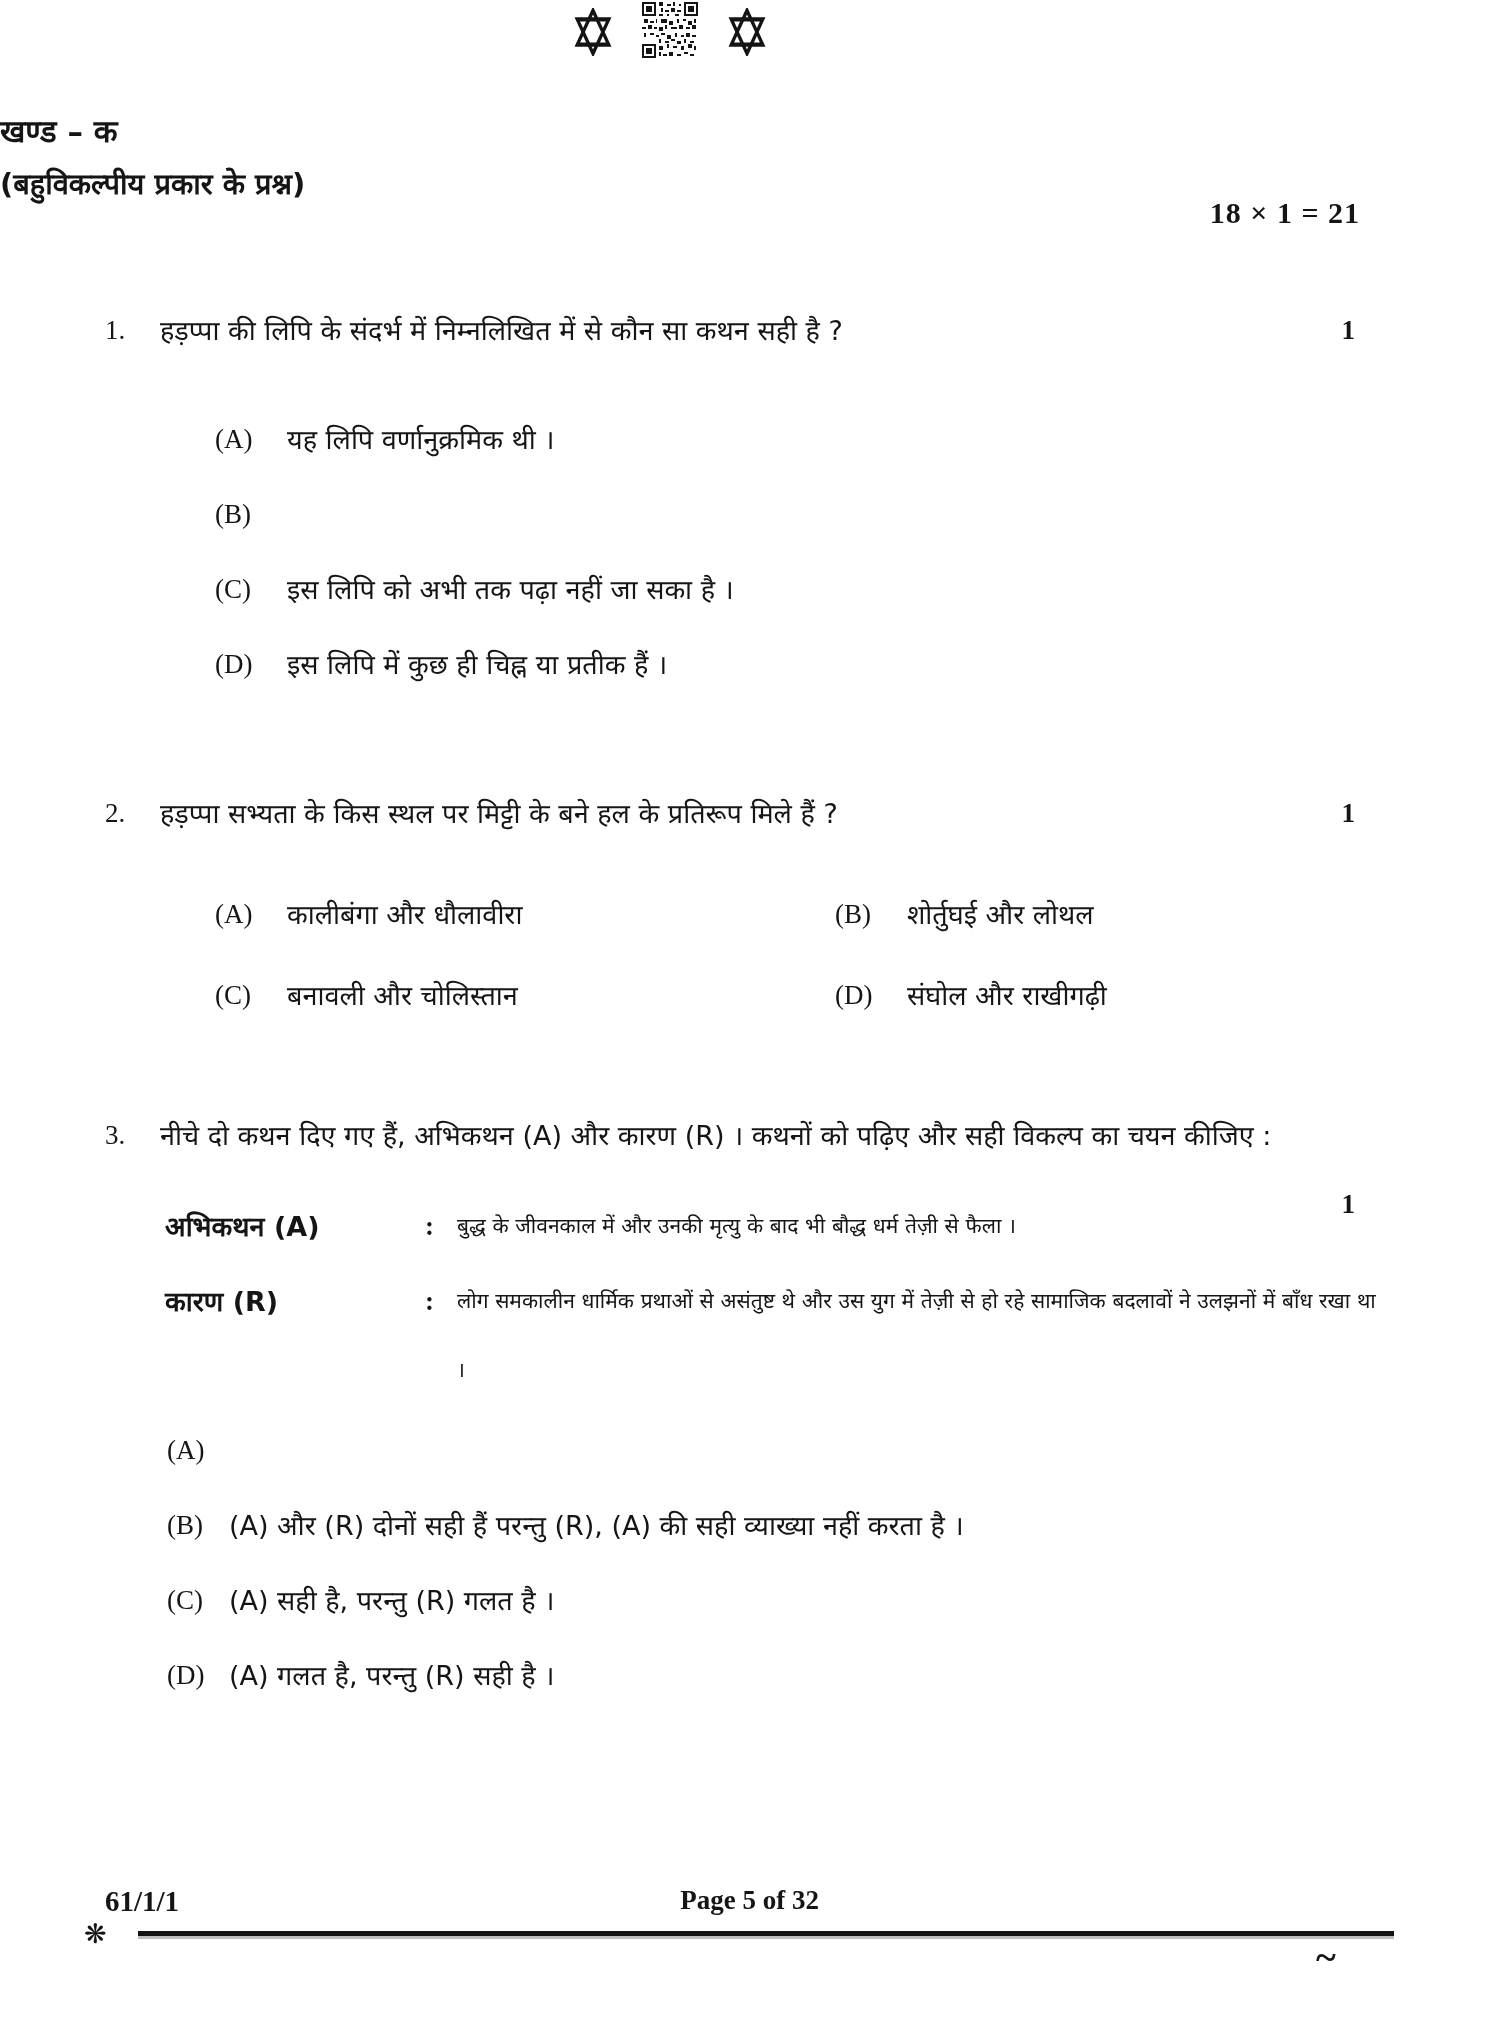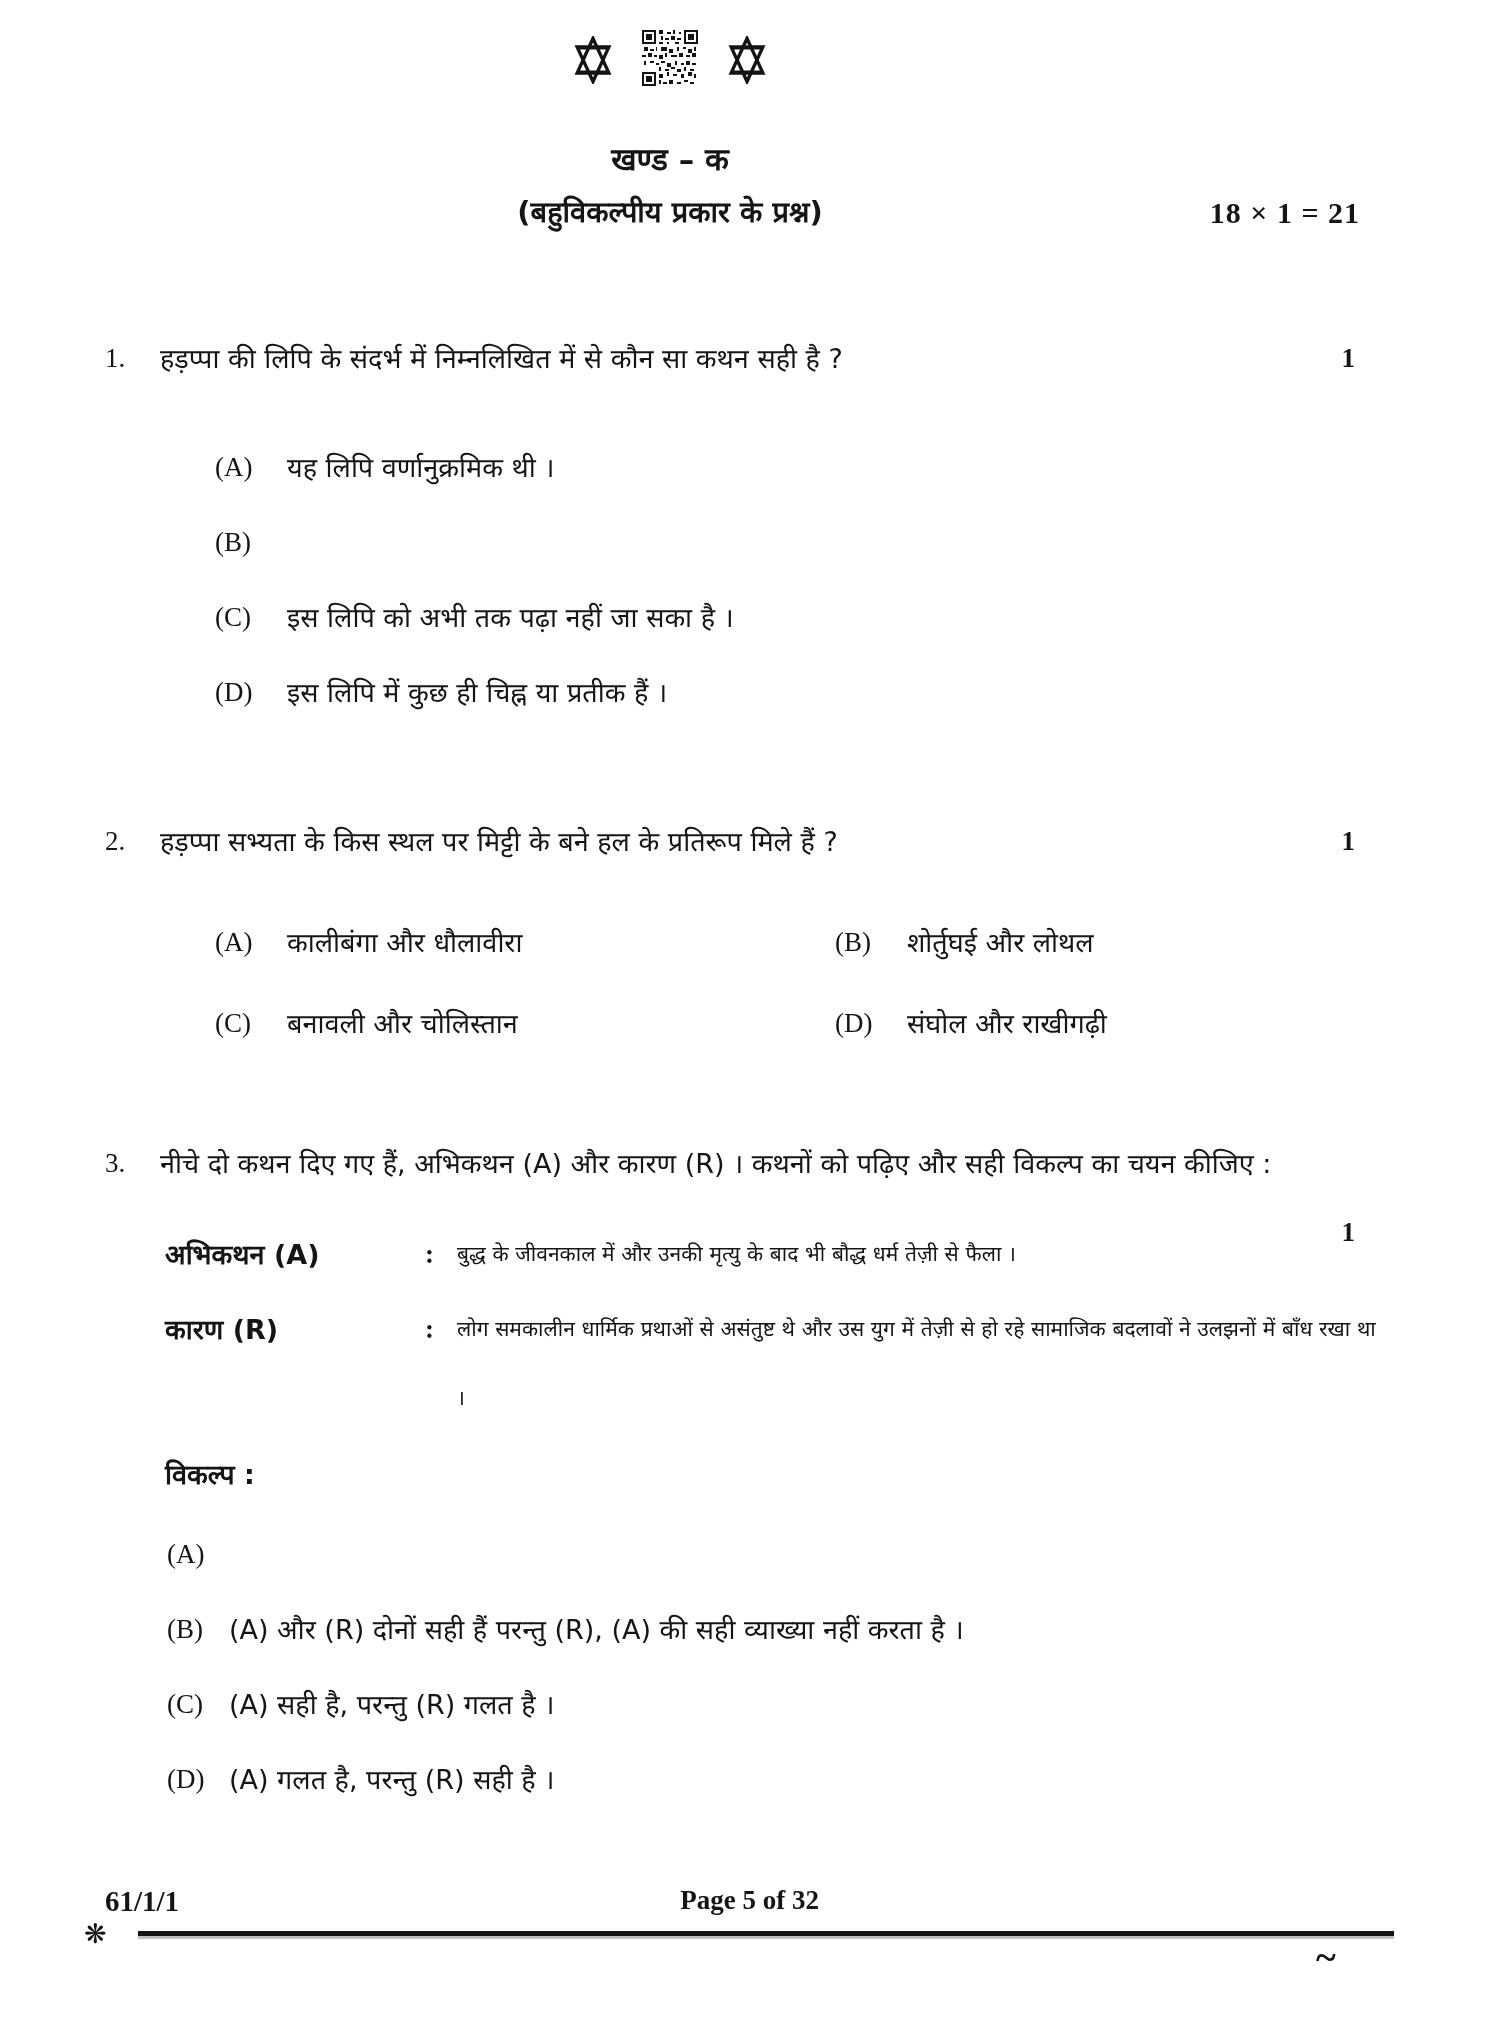--- a/index.html
+++ b/index.html
@@ -6,21 +6,21 @@
   .page{
     position:relative;
     width:1505px;height:2034px;
     margin:0 auto;
     background:#ffffff;
     color:#151515;
     font-family:"Liberation Serif","DejaVu Serif","DejaVu Sans",serif;
     overflow:hidden;
   }
   
-  .header{width:1340px;padding-top:28px;text-align:center;}
+  .header{width:1340px;}
   .qr-row{display:flex;justify-content:center;align-items:center;gap:30px;height:64px;}
   .star{display:inline-block;width:38px;height:48px;}
   .qr{display:inline-block;}
   .section-title{
     margin:46px 0 0 0;
     font-size:31px;font-weight:bold;line-height:42px;
     font-family:"DejaVu Sans","Liberation Serif",sans-serif;
   }
   .subtitle{
     margin:10px 0 0 0;
@@ -260,21 +260,20 @@
         <span class="ar-colon">:</span>
         <p class="ar-text">बुद्ध के जीवनकाल में और उनकी मृत्यु के बाद भी बौद्ध धर्म तेज़ी से फैला ।</p>
       </div>
       <div class="ar-row reason">
         <span class="ar-label">कारण (R)</span>
         <span class="ar-colon">:</span>
         <p class="ar-text">लोग समकालीन धार्मिक प्रथाओं से असंतुष्ट थे और उस युग में तेज़ी से हो रहे सामाजिक बदलावों ने उलझनों में बाँध रखा था ।</p>
       </div>
     </div>
 
-    <p class="opts-heading">विकल्प :</p>
 
     <div class="opts q3-opts">
       <div class="opt">
         <span class="opt-label">(A)</span>
       </div>
       <div class="opt">
         <span class="opt-label">(B)</span>
         <p class="opt-text">(A) और (R) दोनों सही हैं परन्तु (R), (A) की सही व्याख्या नहीं करता है ।</p>
       </div>
       <div class="opt">

